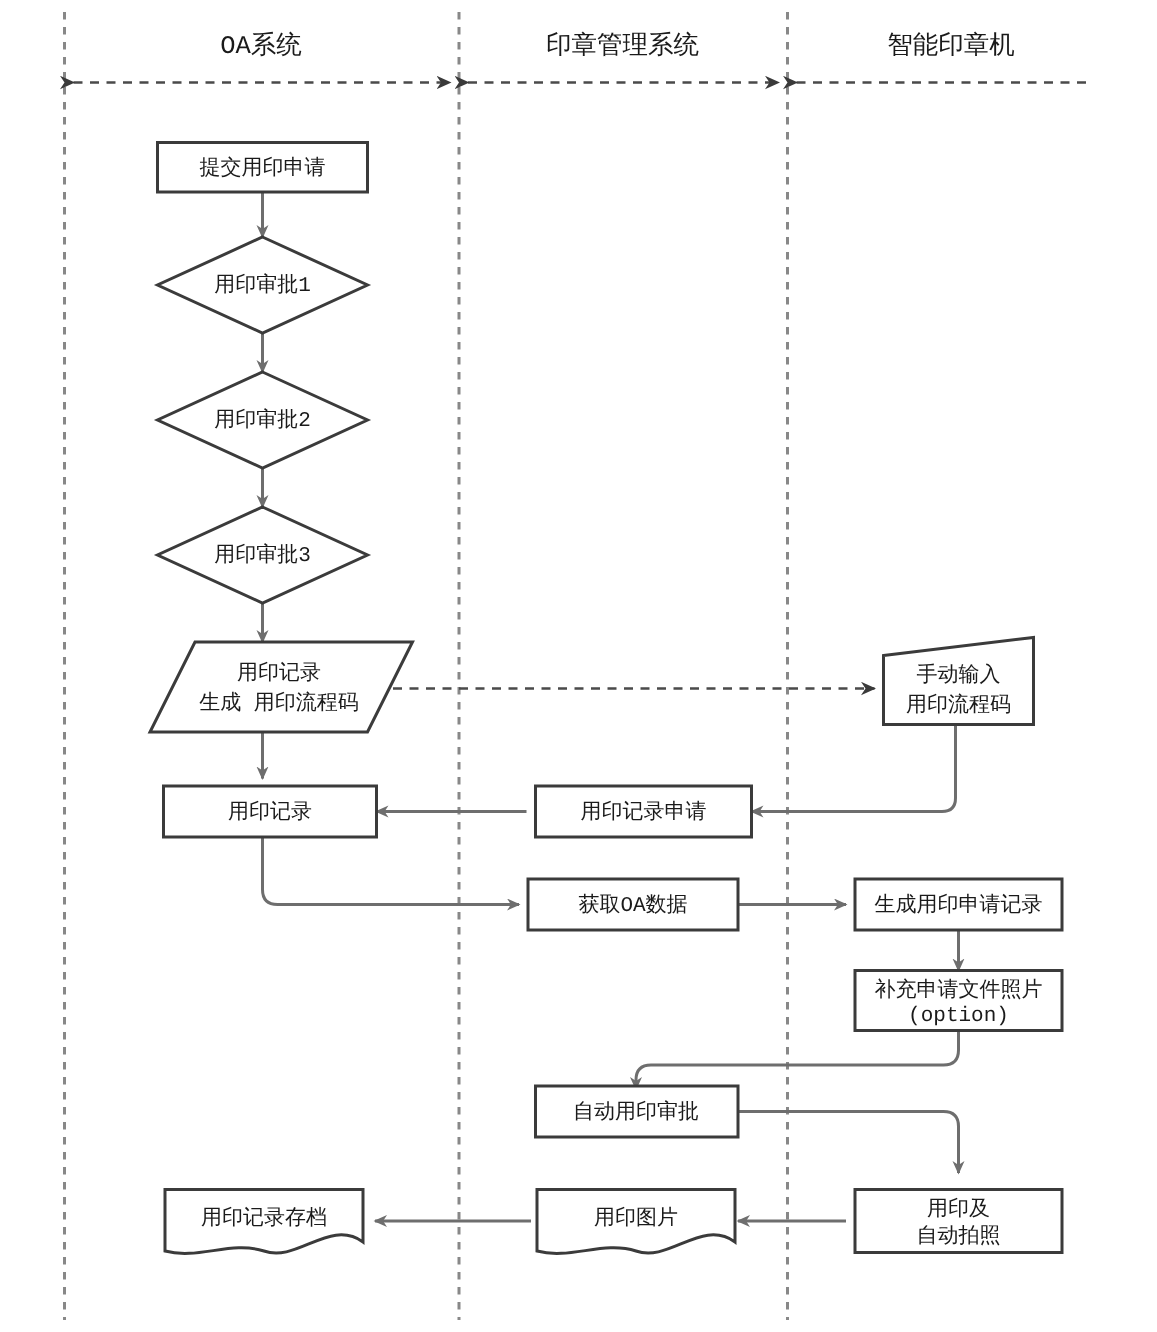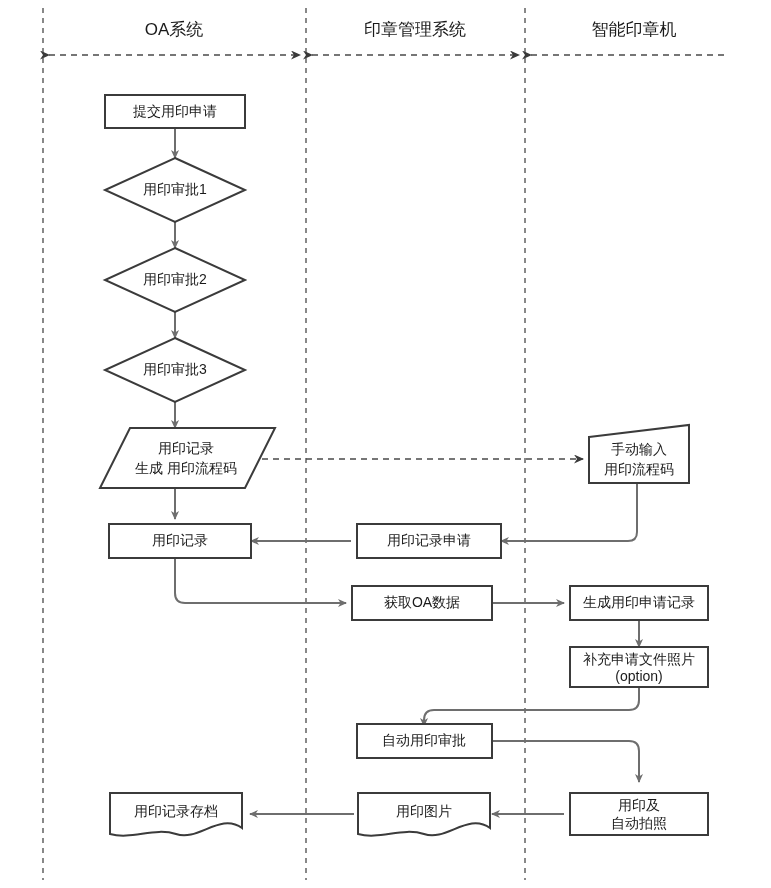--- a/index.html
+++ b/index.html
@@ -9,20 +9,21 @@
   }
   body {
     font-family: "Liberation Sans", "DejaVu Sans", sans-serif;
   }
   #canvas {
     position: relative;
     width: 726px;
     height: 888px;
     background: #ffffff;
     overflow: hidden;
+    font-family: Liberation Mono, monospace;
   }
   #diagram-svg {
     position: absolute;
     left: 0;
     top: 0;
   }
   .lane-title {
     font-size: 17px;
     fill: #1a1a1a;
     text-anchor: middle;

